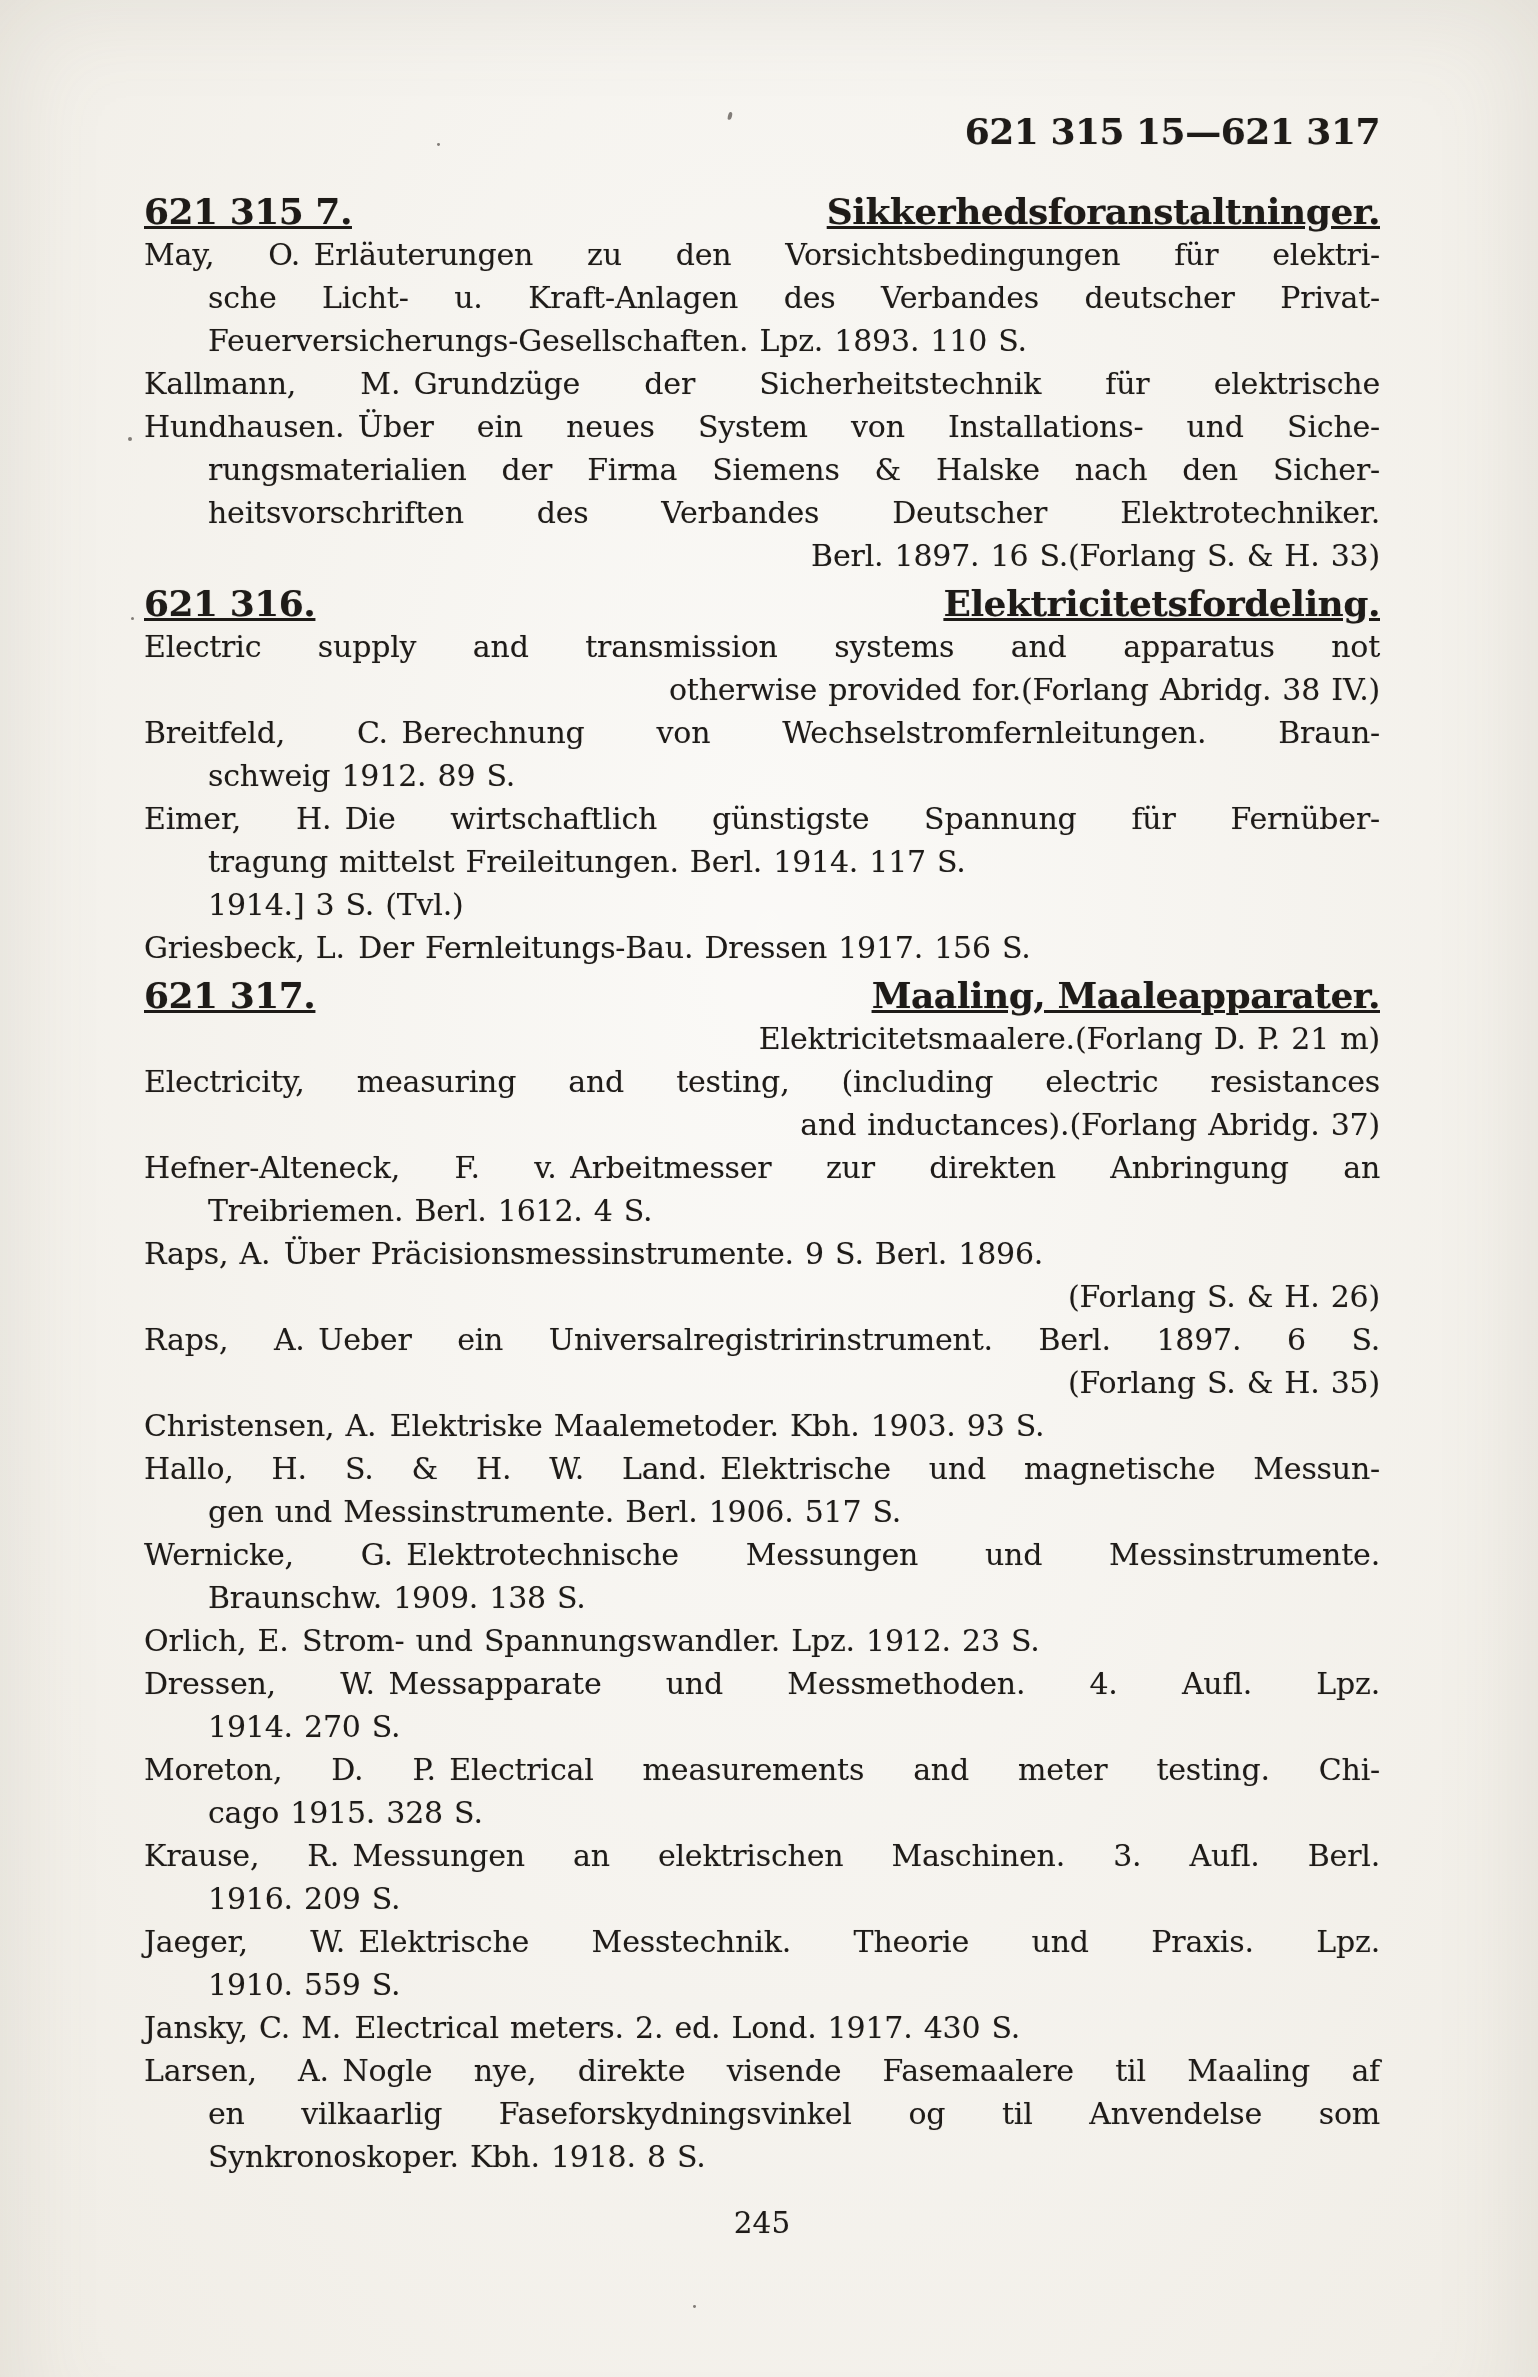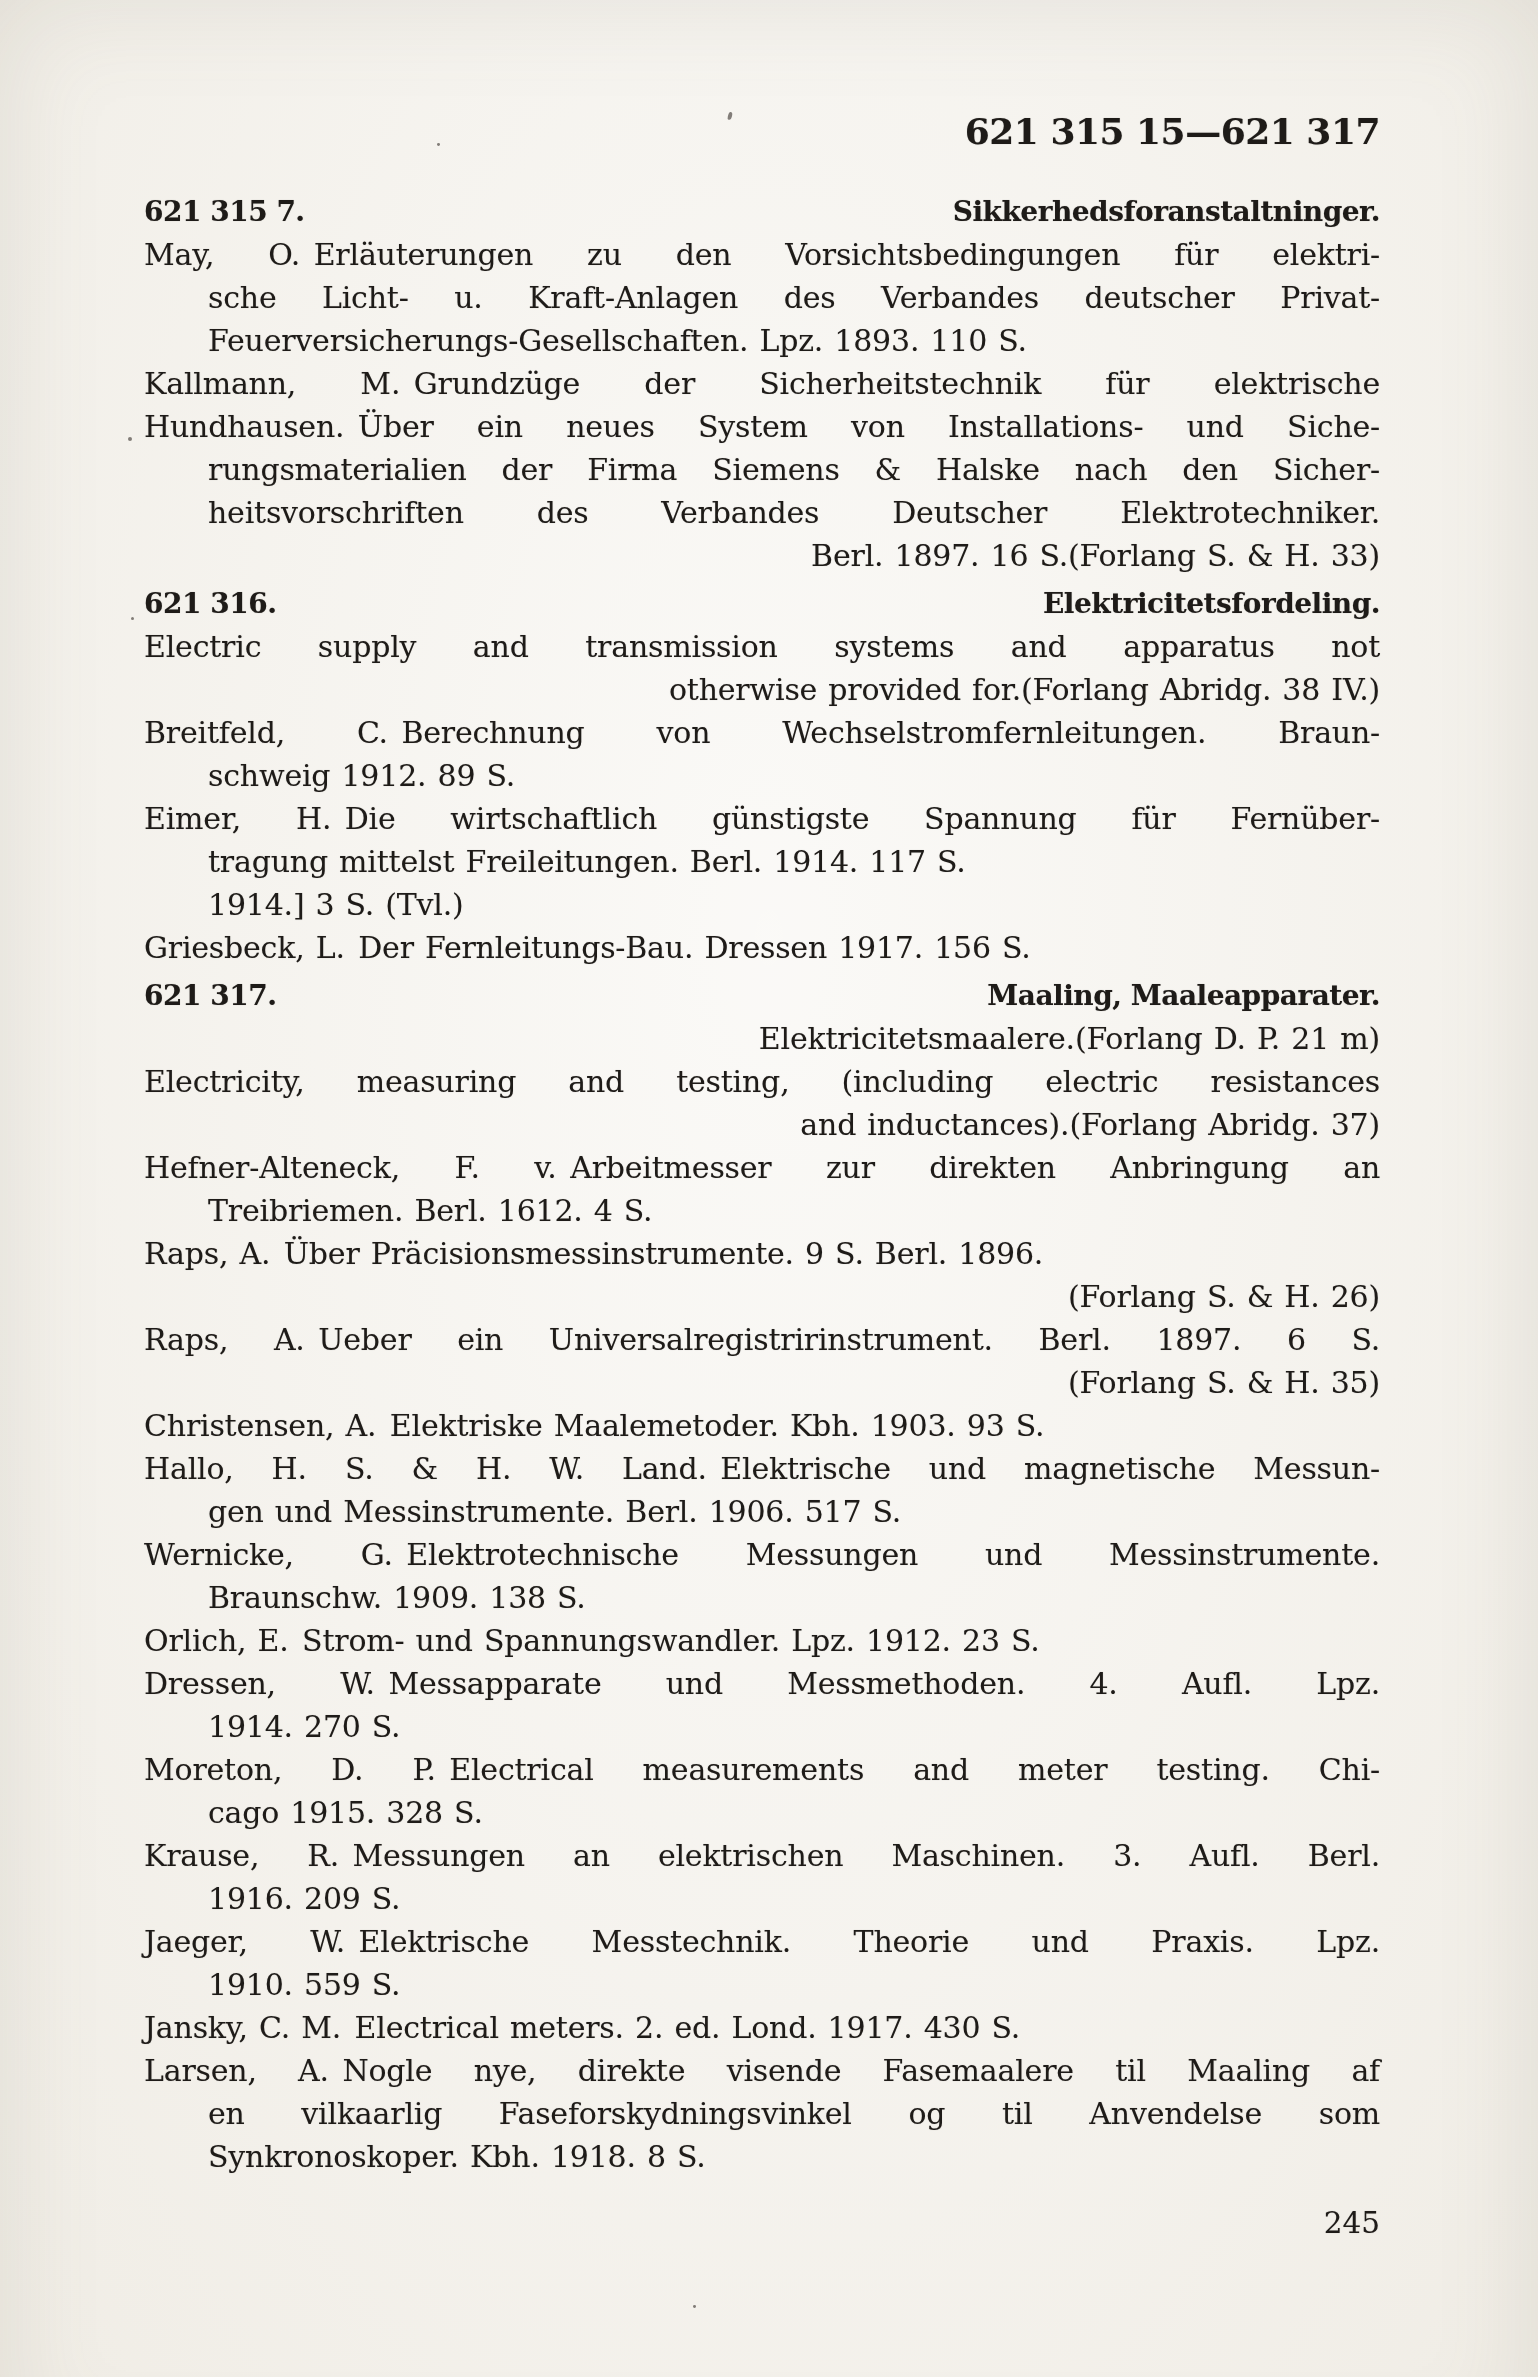--- a/index.html
+++ b/index.html
@@ -33,25 +33,26 @@
     font-weight: bold;
     font-size: 36px;
     letter-spacing: -0.5px;
     text-shadow: 0 0 1px rgba(30,27,24,.3);
   }
   .section-heading {
     display: flex;
     justify-content: space-between;
     height: 43px;
     line-height: 43px;
-    font-size: 28px;
+    font-size: 36px;
     font-weight: bold;
     letter-spacing: -0.5px;
     margin-top: 4.8px;
     text-shadow: 0 0 1px rgba(30,27,24,.3);
+    text-decoration: underline;
   }
   .section:first-of-type .section-heading { margin-top: 34px; }
   .line {
     height: 43px;
     line-height: 43px;
     font-size: 30px;
     letter-spacing: -0.2px;
     word-spacing: 0.06em;
     white-space: nowrap;
     text-shadow: 0 0 1px rgba(30,27,24,.25);
@@ -65,21 +66,21 @@
   }
   .line.split {
     display: flex;
     justify-content: flex-end;
     white-space: nowrap;
   }
   .line.right-only { text-align: right; }
   .author { font-weight: normal; margin-right: 0.45em; }
   .page-number {
     margin-top: 28.5px;
-    text-align: right;
+    text-align: center;
     font-size: 29.5px;
     text-shadow: 0 0 1px rgba(30,27,24,.25);
   }
   .speck { position: absolute; background: #433e39; border-radius: 50%; opacity: .65; }
   .speck.s1 { left: 728px; top: 112px; width: 4.3px;  height: 8px; border-radius: 45% 55% 60% 40%; transform: rotate(14deg); }
   .speck.s2 { left: 437px;  top: 143px; width: 2.9px;  height: 2.9px; }
   .speck.s3 { left: 128px;  top: 437px; width: 4.3px;  height: 4.3px; }
   .speck.s4 { left: 131px;  top: 617px; width: 3.3px; height: 3.3px; }
   .speck.s5 { left: 693px; top: 2305px; width: 2.9px; height: 2.9px; }
 </style>

